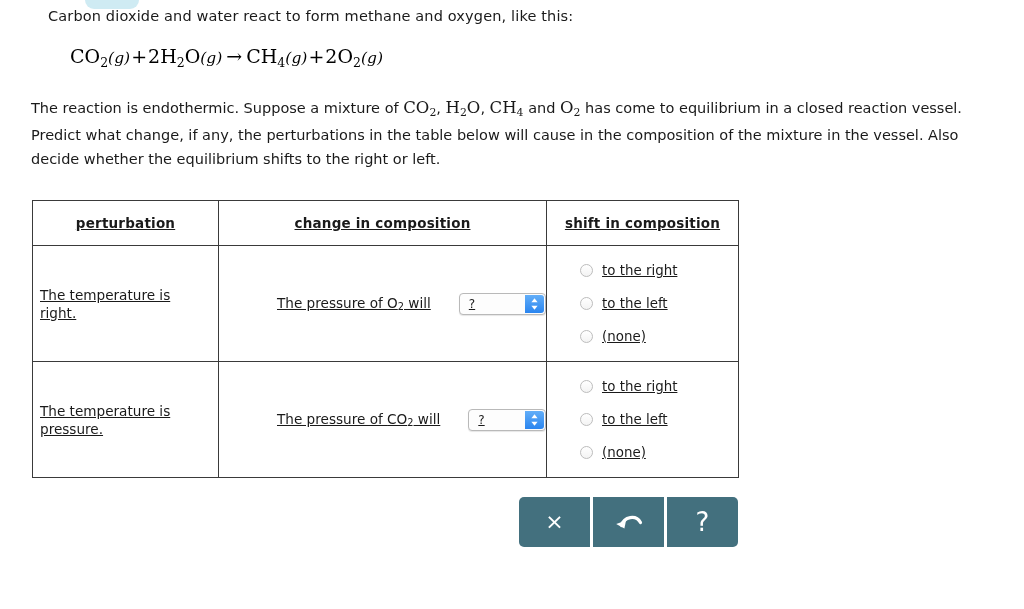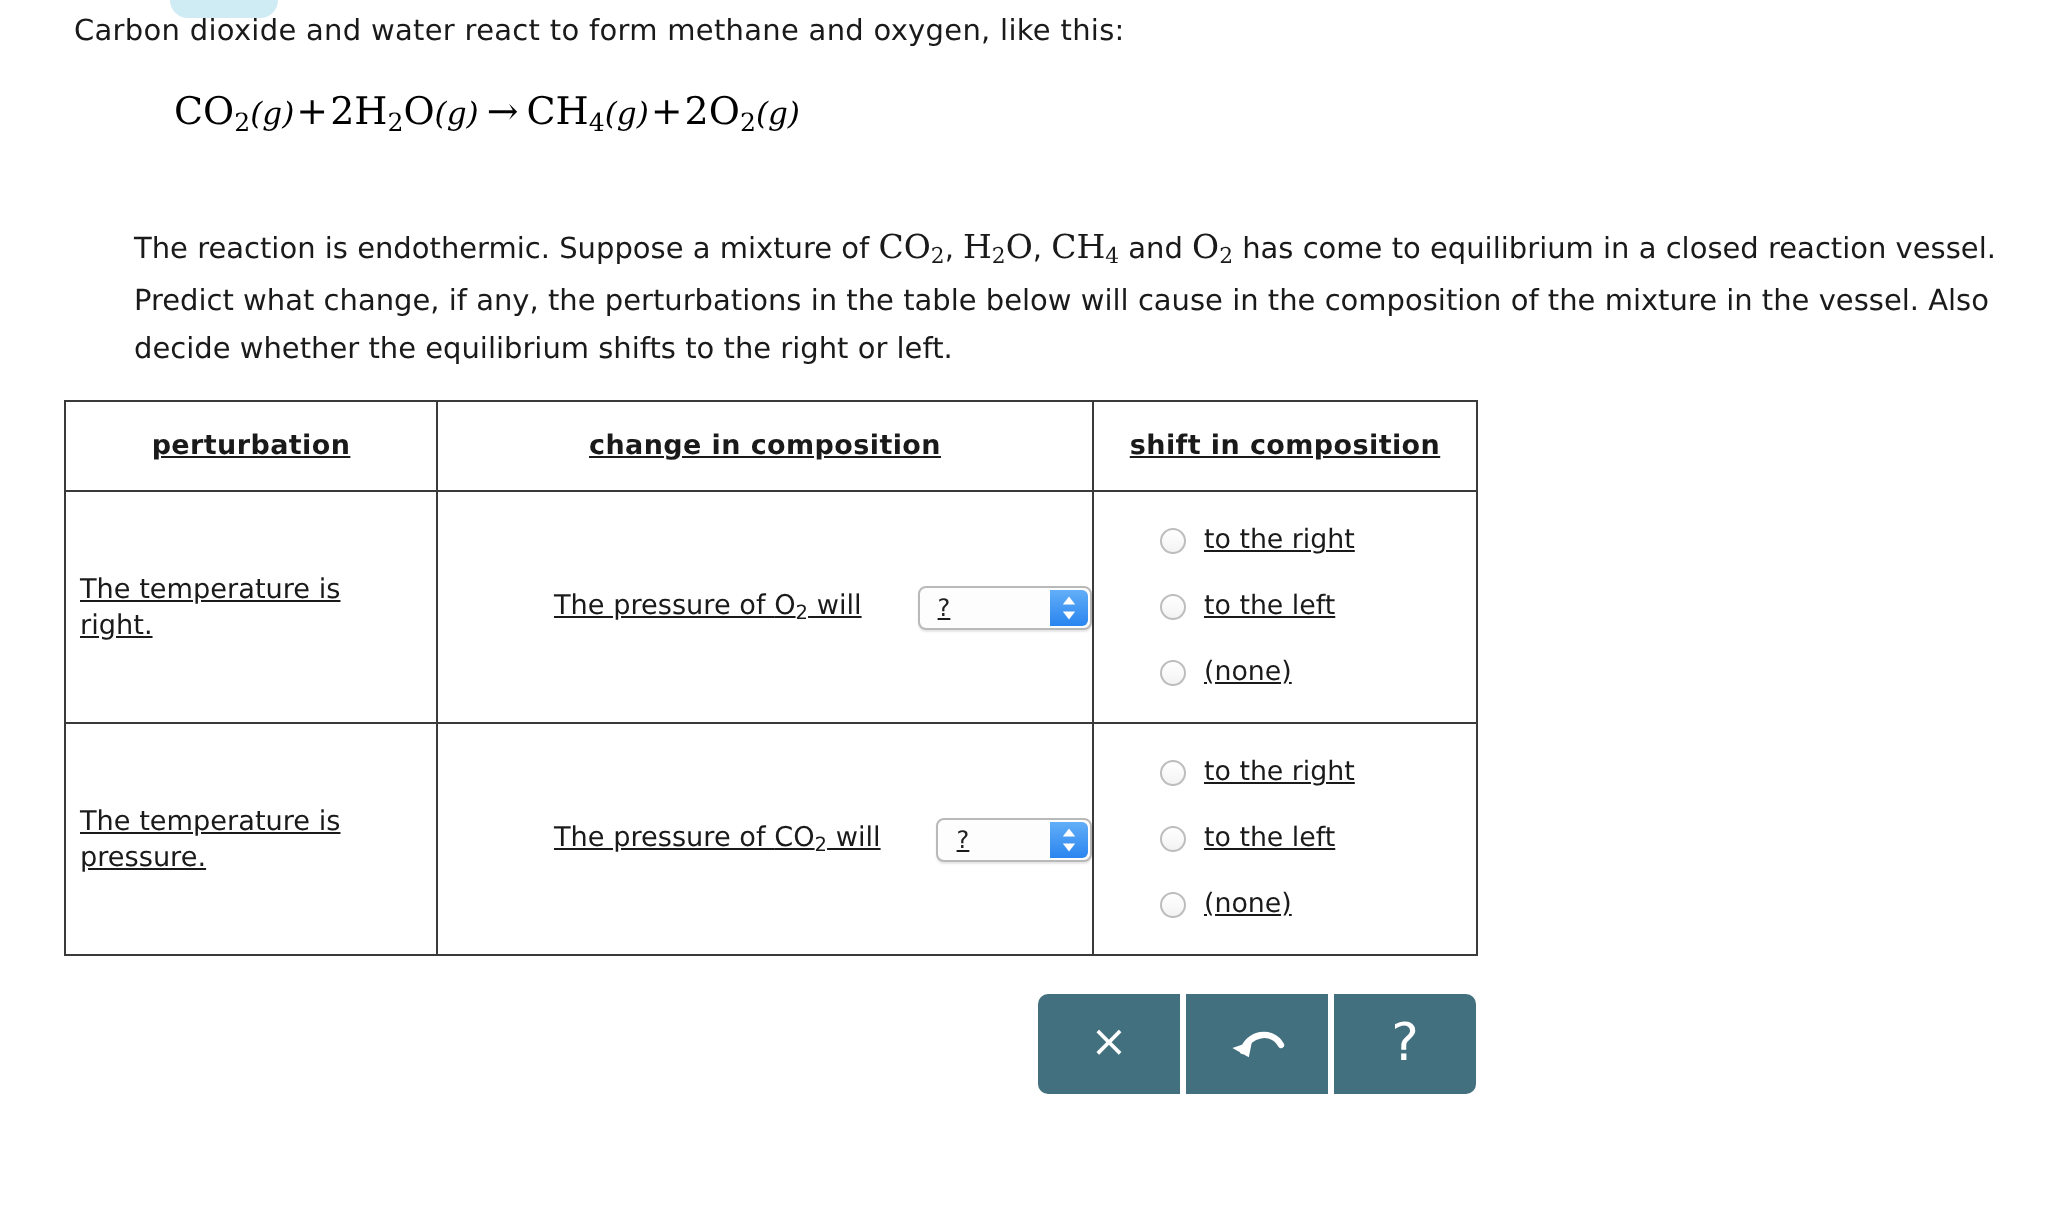--- a/index.html
+++ b/index.html
@@ -24,53 +24,51 @@
     top: -14px;
     width: 54px;
     height: 23px;
     background: #cfebf3;
     border-radius: 9px;
   }
 
   
   .intro {
     position: absolute;
-    left: 37px;
+    left: 48px;
     top: 6px;
     font-size: 14.5px;
     line-height: 20px;
     letter-spacing: 0.01em;
   }
 
   
   .equation {
     position: absolute;
     left: 70px;
     top: 43px;
     font-family: "DejaVu Serif", "Liberation Serif", serif;
     font-size: 19px;
     line-height: 26px;
     white-space: nowrap;
     color: #000;
-    margin-left: 17px;
   }
   .equation .st { font-style: italic; font-size: 15.5px; }
   .equation sub { font-size: 0.66em; vertical-align: -0.28em; }
   .equation .op { padding: 0 1px; }
   .equation .arrow { padding: 0 4px; }
 
   
   .para {
     position: absolute;
     left: 31px;
-    top: 112px;
+    top: 96px;
     width: 952px;
     font-size: 14.5px;
     line-height: 23.5px;
-    margin-left: 36px;
   }
   .para .chem {
     font-family: "DejaVu Serif", "Liberation Serif", serif;
     font-size: 16.5px;
   }
   .para .chem sub { font-size: 0.66em; vertical-align: -0.25em; }
 
   
   .qtable {
     position: absolute;

